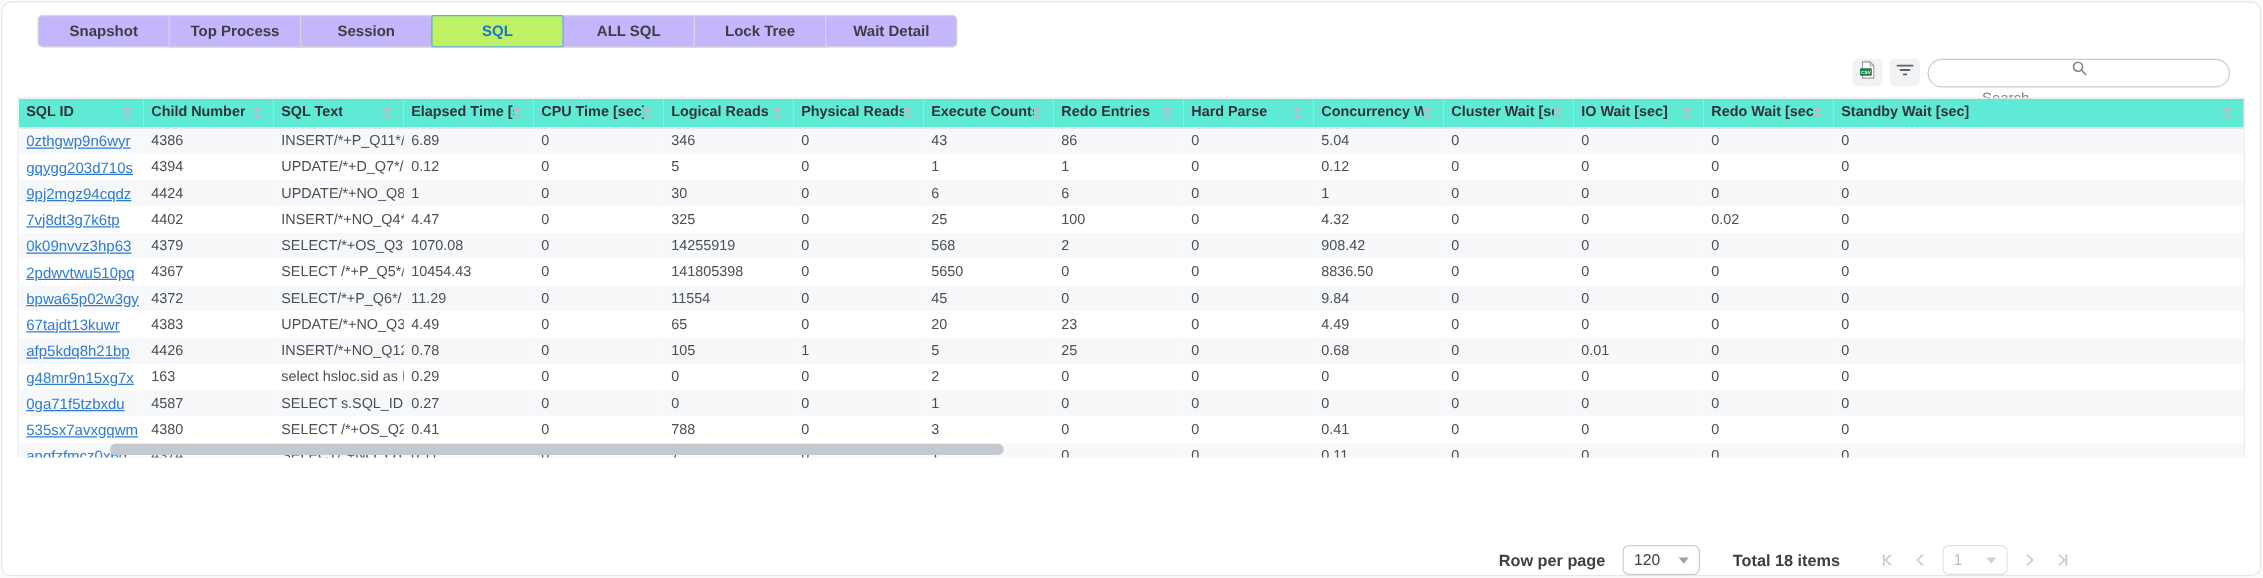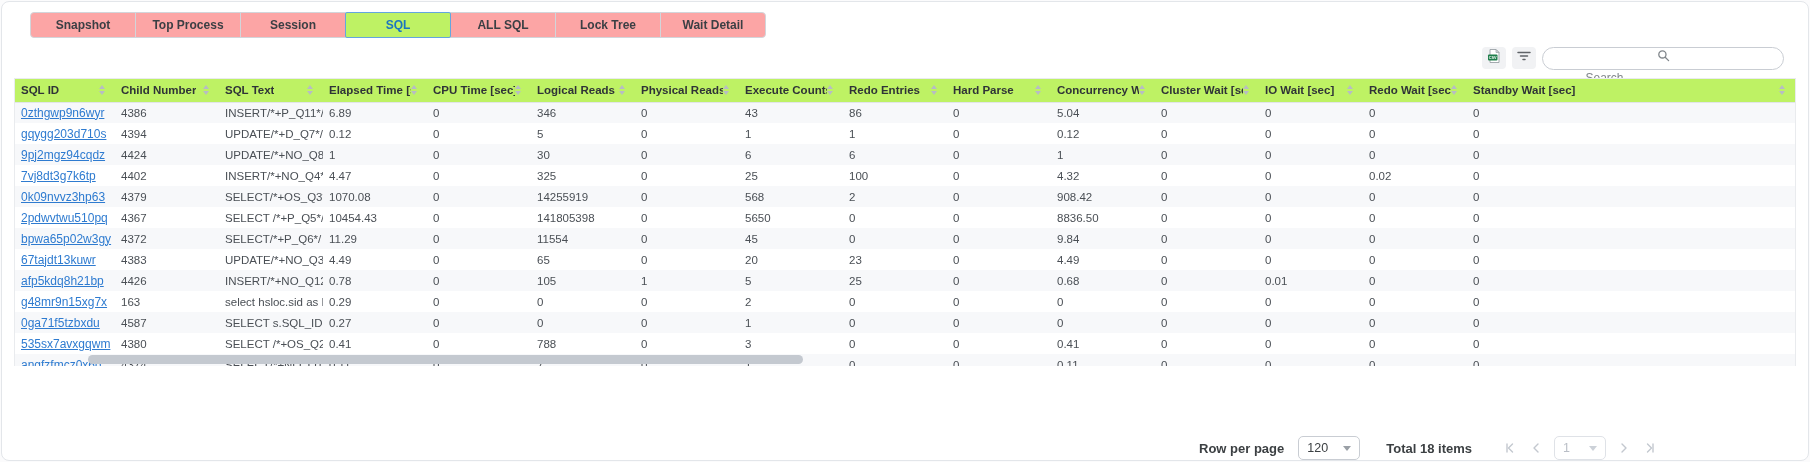--- a/index.html
+++ b/index.html
@@ -6,21 +6,21 @@
   html,body { width: 1810px; height: 462px; background: #fbfbfc; font-family: "Liberation Sans", sans-serif; }
   .card {
     width: 1808px; height: 460px; margin: 1px; background: #fff;
     border: 1px solid #e3e6ea; border-radius: 8px; overflow: hidden;
     display: flex; flex-direction: column;
   }
   
   .tabbar { display: flex; margin: 10px 0 0 28px; }
   .tab {
     width: 106px; height: 26px; display: flex; align-items: center; justify-content: center;
-    background: #fca5a5; border: 1px solid #d2d5da; margin-left: -1px;
+    background: #c4b5fd; border: 1px solid #d2d5da; margin-left: -1px;
     font-size: 12px; font-weight: 700; color: #3b3f44; cursor: pointer; position: relative;
   }
   .tab:first-child { border-radius: 4px 0 0 4px; margin-left: 0; }
   .tab:last-child { border-radius: 0 4px 4px 0; }
   .tab.active { background: #bef264; border-color: #63a6df; color: #1b76c0; z-index: 2; border-radius: 2px; }
   
   .toolbar { display: flex; align-items: center; justify-content: flex-end; gap: 6px; margin: 8px 24px 0 0; height: 24px; }
   .icon-btn {
     width: 24px; height: 22px; border-radius: 4px; background: #f1f2f4;
     display: flex; align-items: center; justify-content: center; cursor: pointer;
@@ -39,21 +39,21 @@
     position: relative; margin: 8px 12px 0 12px; height: 288px; overflow: hidden;
     border: 1px solid #e9ebee; border-bottom: none;
   }
   table { width: 100%; border-collapse: collapse; table-layout: fixed; }
   col { width: 104px; }
   col.c-first { width: 100px; }
   col.c-last { width: auto; }
   thead th {
     height: 23px; font-size: 11.5px; font-weight: 700; color: #2f3337; text-align: left;
     border-bottom: 1px solid #e2e5e9; padding: 0 6px 0 6px; white-space: nowrap; overflow: hidden;
-    cursor: pointer; background: #bef264;
+    cursor: pointer; background: #5eead4;
   }
   .th-inner { display: flex; align-items: center; }
   .th-label { overflow: hidden; white-space: nowrap; }
   .sort { display: inline-flex; flex-direction: column; gap: 2px; margin-left: auto; padding-right: 4px; }
   .sort i { display:block; width: 0; height: 0; border-left: 3px solid transparent; border-right: 3px solid transparent; }
   .sort .up { border-bottom: 4px solid #b7bcc4; }
   .sort .dn { border-top: 4px solid #b7bcc4; }
   tbody td {
     height: 21px; font-size: 11.5px; color: #4a4f55; padding: 0 6px;
     white-space: nowrap; overflow: hidden;

